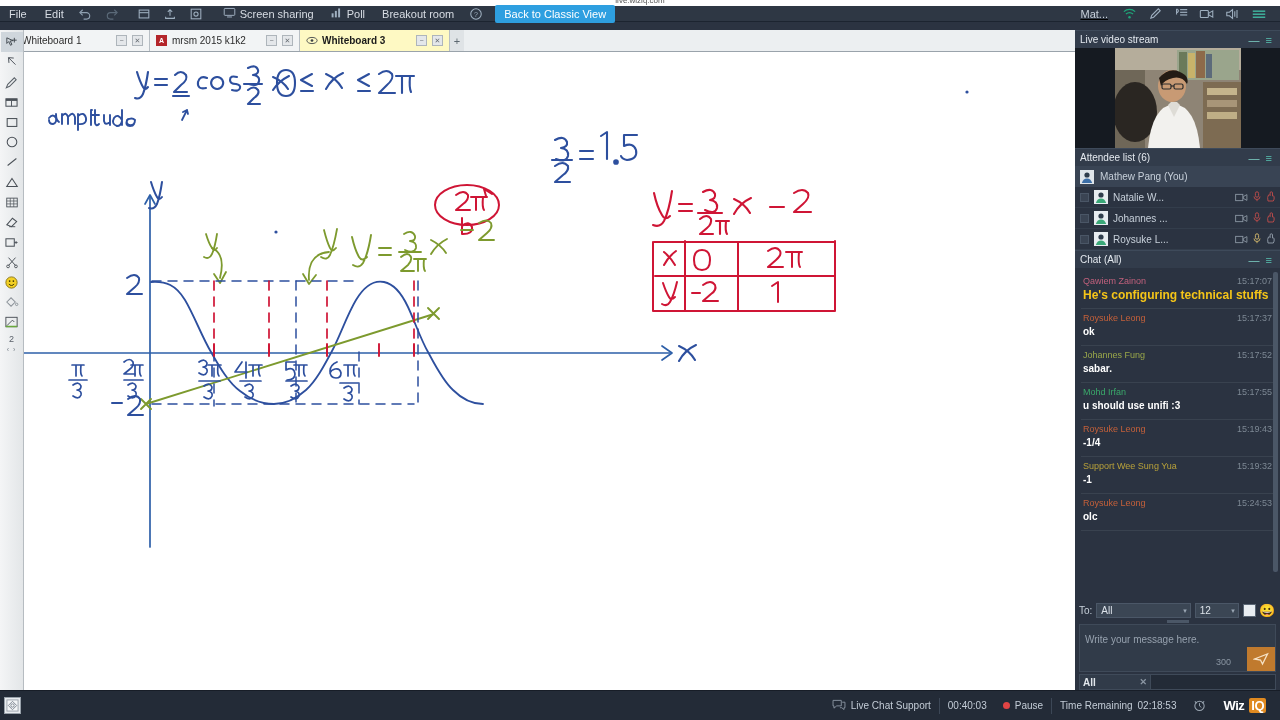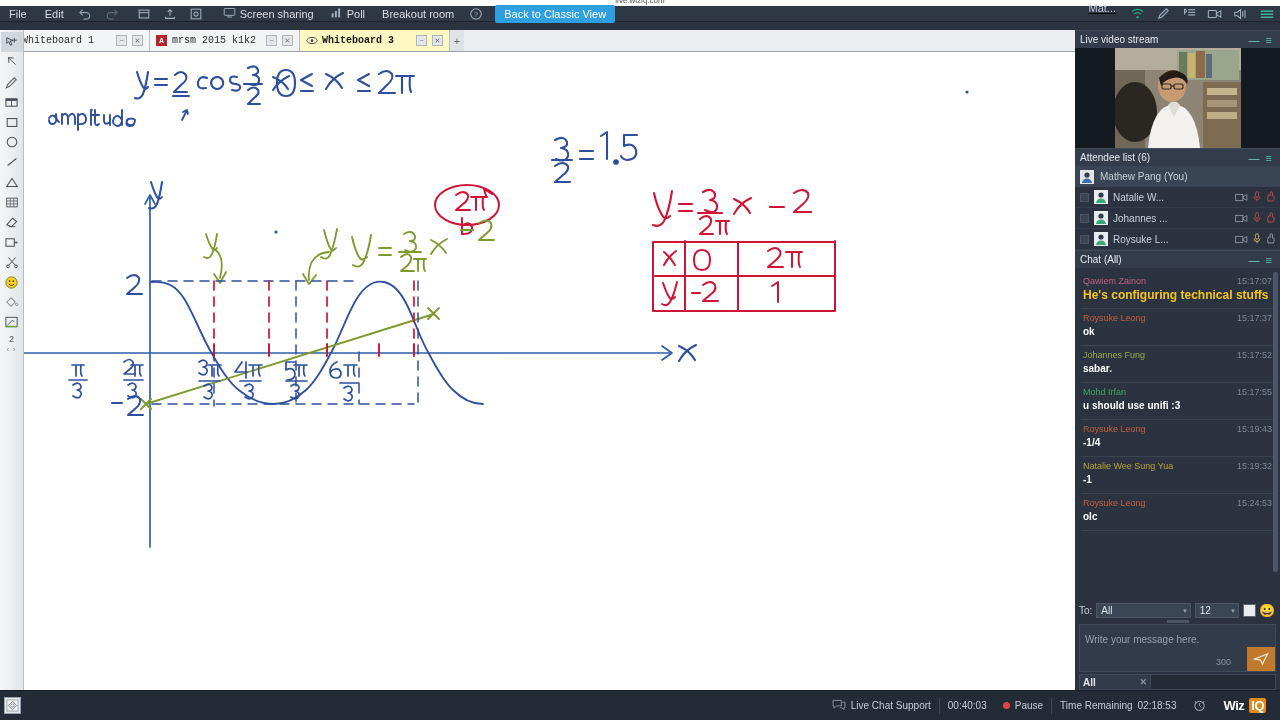--- a/index.html
+++ b/index.html
@@ -36,37 +36,37 @@
     display: inline-flex; align-items: center; justify-content: center;
     width: 26px; height: 24px; color: #9fb0c0;
   }
   .tb-icon svg { display: block; }
   .tb-sep { width: 6px; }
   .icon-label { display: flex; align-items: center; gap: 4px; padding: 0 8px; color: #d8dde4; font-size: 11px; }
   .btn-classic {
     background: #2e9fe0; color: #fff; font-size: 11px;
     padding: 3px 9px; border-radius: 2px; margin-left: 6px; white-space: nowrap;
   }
-  .menubar .right { margin-left: auto; display: flex; align-items: flex-start; padding-right: 0; text-decoration: underline; }
+  .menubar .right { margin-left: auto; display: flex; align-items: center; padding-right: 8px; text-decoration: underline; }
   .mat-label { color: #c7d0da; font-size: 11px; padding: 0 8px; }
 
   
   .tabrow {
     position: absolute; left: 0; top: 30px; width: 1075px; height: 22px;
     background: #eceff1; display: flex; align-items: stretch;
     border-bottom: 1px solid #9aa3ab;
   }
   .tab {
     display: flex; align-items: center; gap: 5px;
     padding: 0 6px; font-size: 10px; color: #1a1a1a;
     background: #fef9c3; border-right: 1px solid #b7bec4;
     min-width: 150px;
   }
   .tab.inactive { background: #f2f4f5; color: #2b2b2b; }
-  .tab .tname { flex: 1; white-space: nowrap; overflow: hidden; font-family: Liberation Mono, monospace; }
+  .tab .tname { flex: 1; white-space: nowrap; overflow: hidden; }
   .tab.active .tname { font-weight: bold; }
   .tab .tbtn {
     width: 11px; height: 11px; border: 1px solid #aeb5bb; background: #e4e7ea;
     font-size: 7px; line-height: 9px; text-align: center; color: #6a7076;
   }
   .eye { width: 11px; height: 9px; position: relative; }
   .pdf-ico {
     width: 11px; height: 11px; background: #b4252a; color: #fff;
     font-size: 7px; font-weight: bold; line-height: 11px; text-align: center;
   }
@@ -882,21 +882,21 @@
         <div class="chat-msg">
           <div class="chat-meta">
             <span class="chat-user" style="color:#c4603a">Roysuke Leong</span>
             <span class="chat-time">15:19:43</span>
           </div>
           <div class="chat-text">-1/4</div>
         </div>
 
         <div class="chat-msg">
           <div class="chat-meta">
-            <span class="chat-user" style="color:#b8a13a">Natalie Wee Sung Yua</span>
+            <span class="chat-user" style="color:#b8a13a">Support Wee Sung Yua</span>
             <span class="chat-time">15:19:32</span>
           </div>
           <div class="chat-text">-1</div>
         </div>
 
         <div class="chat-msg">
           <div class="chat-meta">
             <span class="chat-user" style="color:#c4603a">Roysuke Leong</span>
             <span class="chat-time">15:24:53</span>
           </div>

